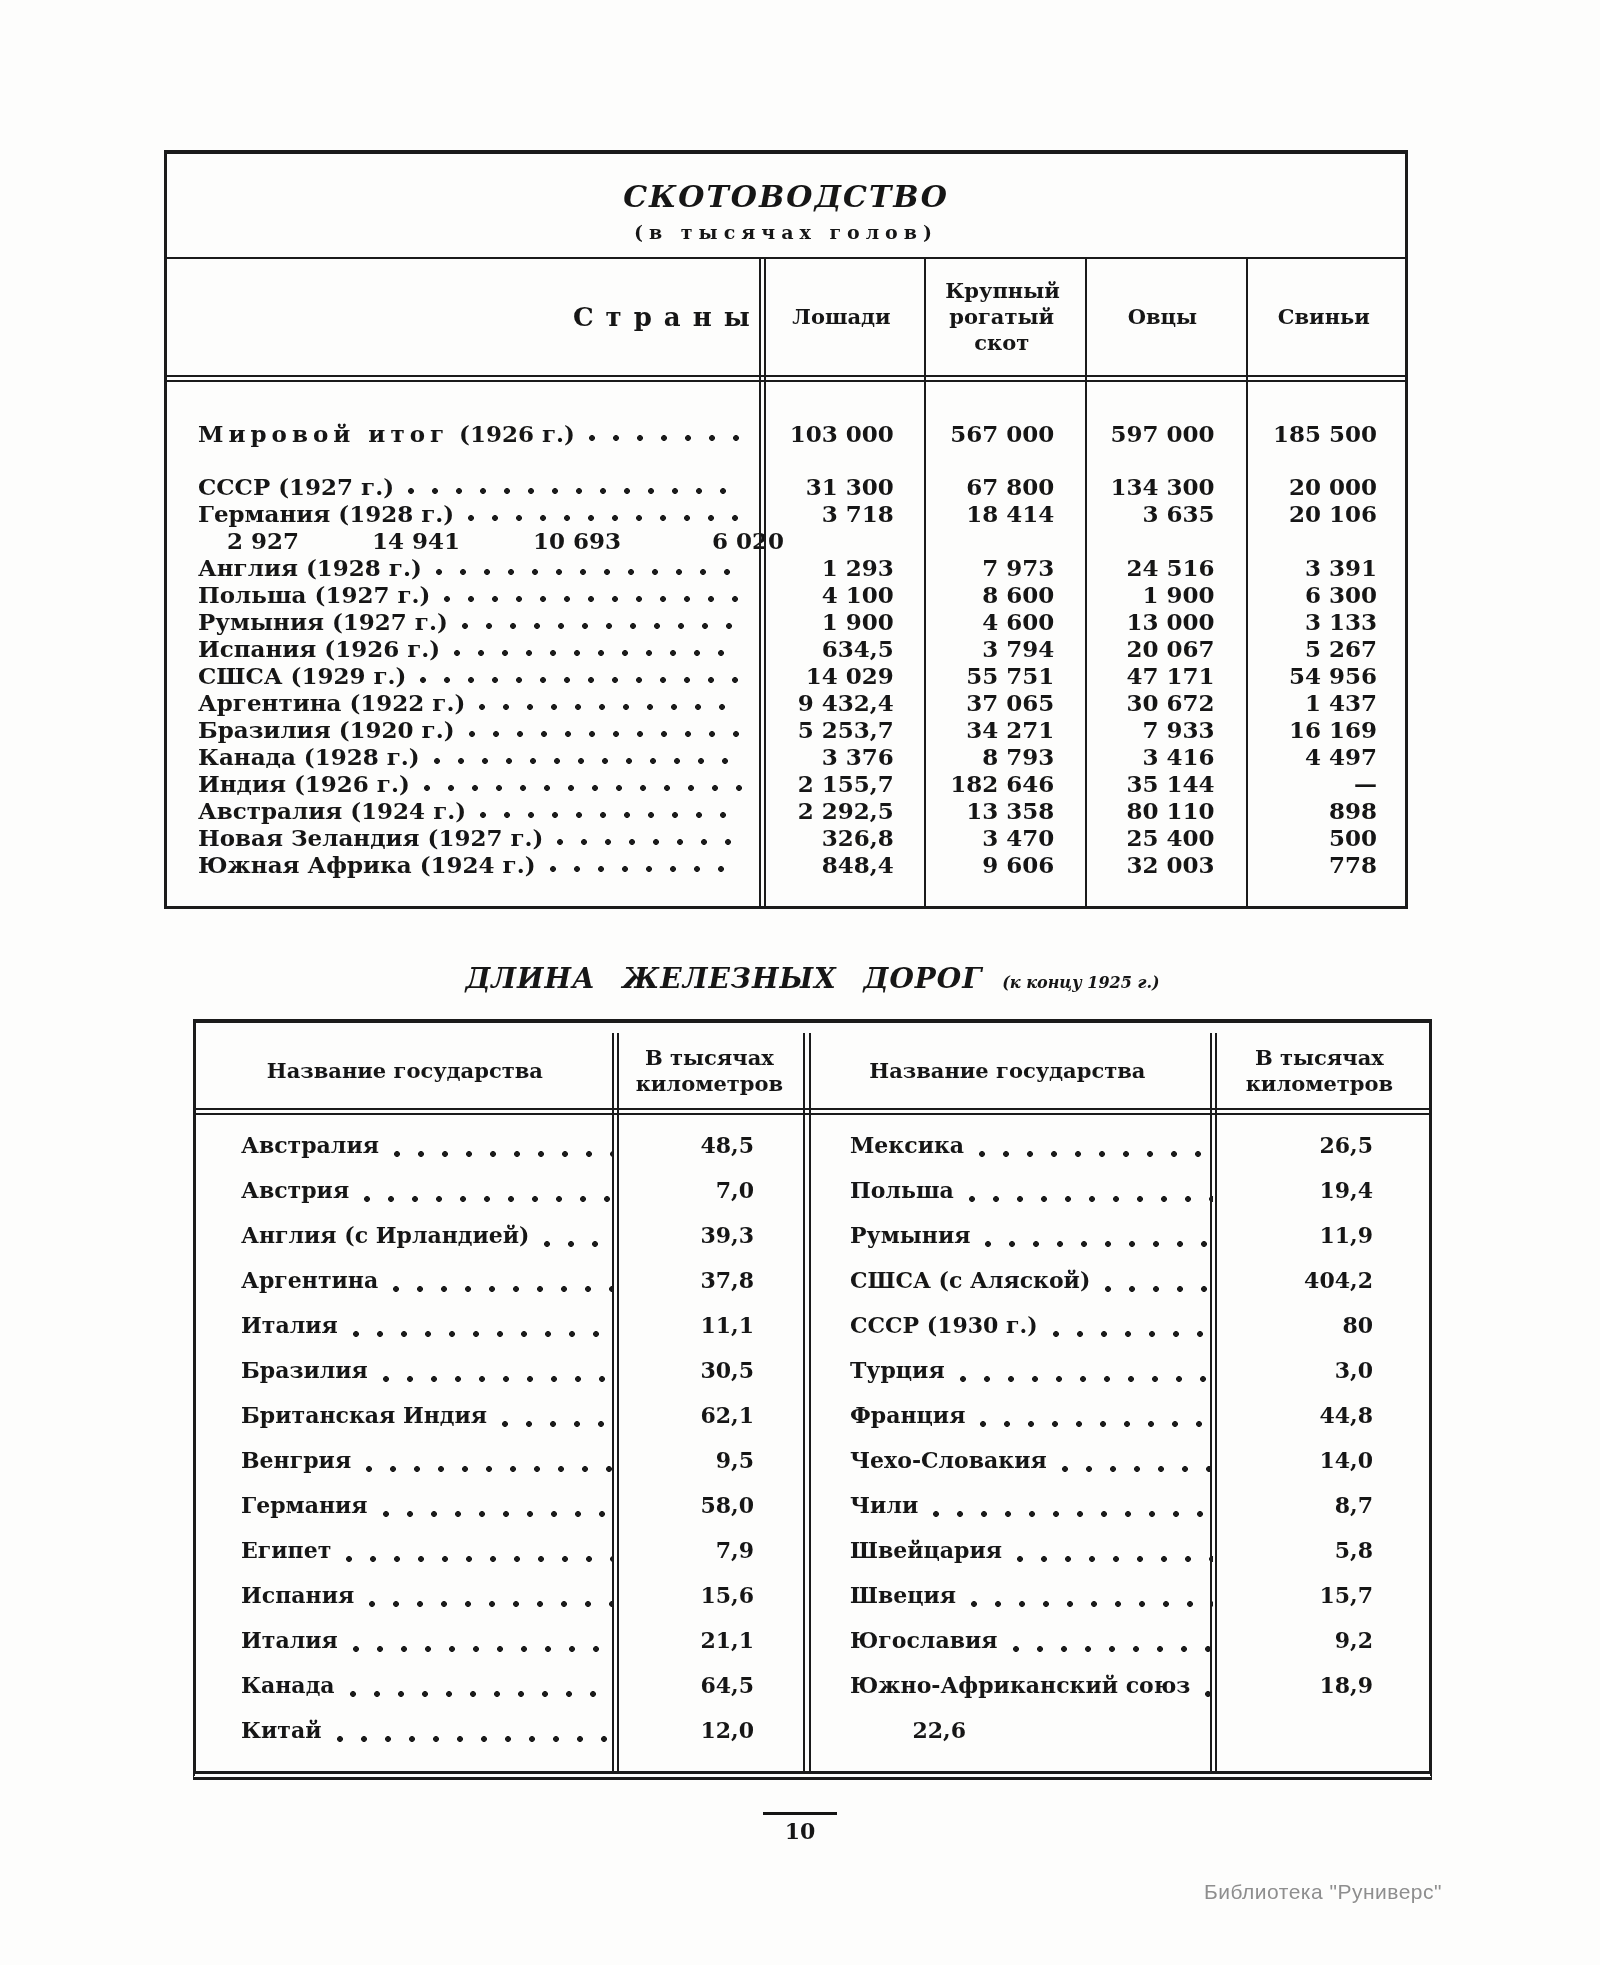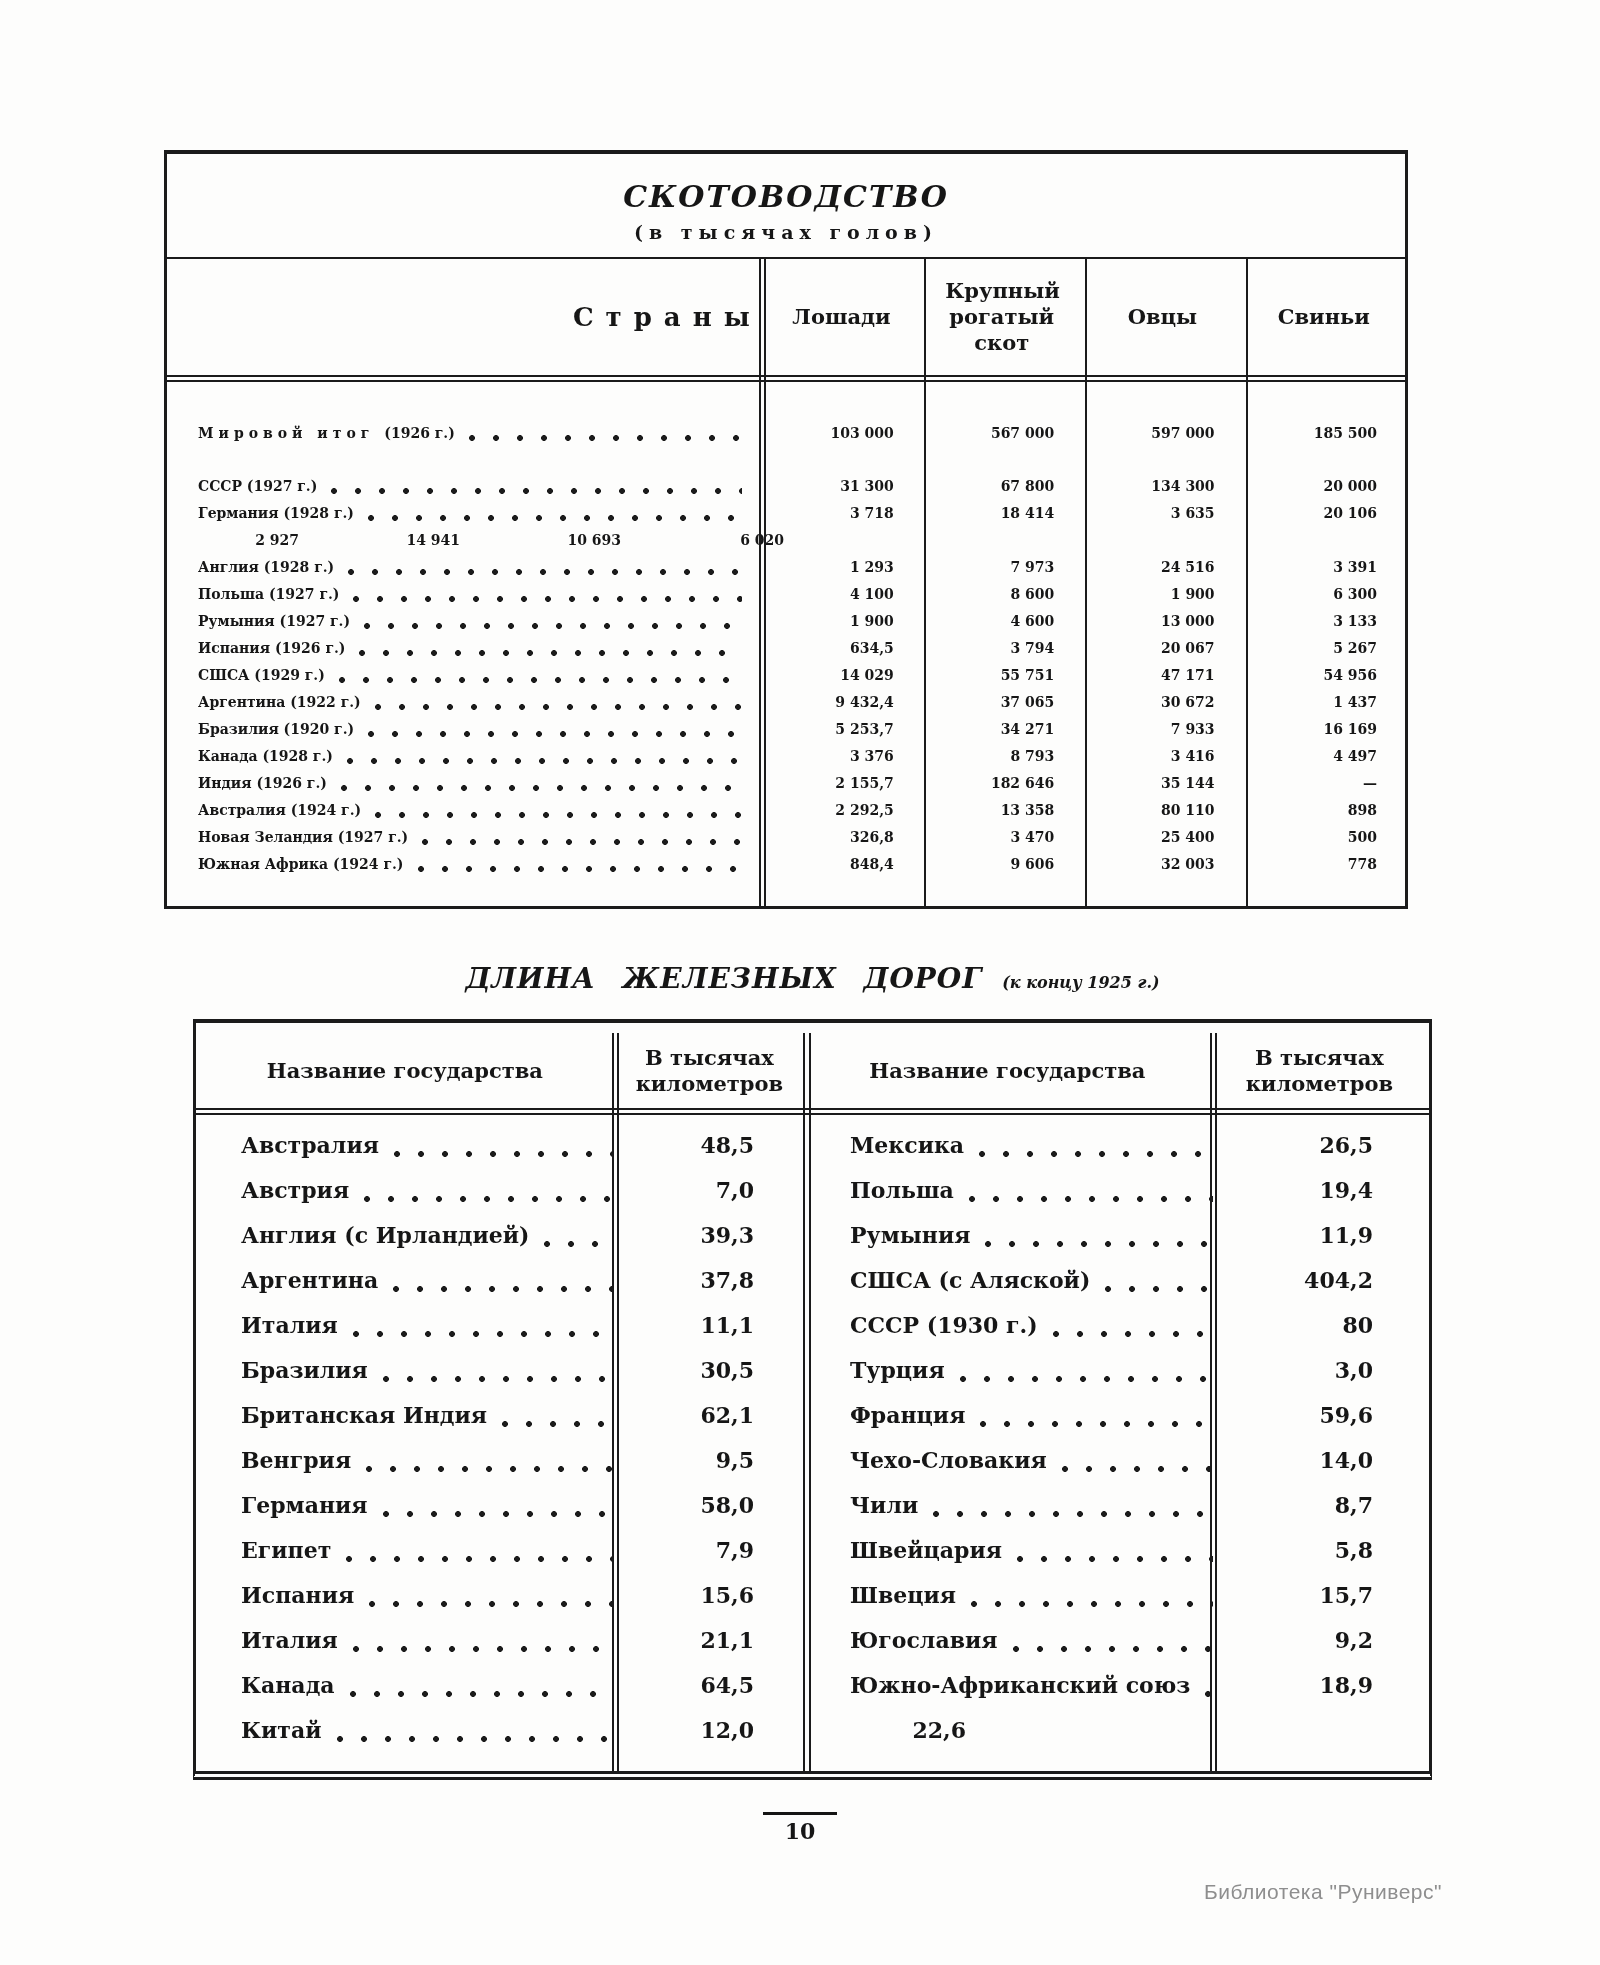--- a/index.html
+++ b/index.html
@@ -15,21 +15,21 @@
                  border-bottom:2px solid #1b1b1b; }
   .t1-title { font-style:italic; font-weight:bold; font-size:30px; letter-spacing:2px; }
   .t1-subtitle { font-weight:bold; font-size:19px; letter-spacing:6px; margin-top:7px; }
   .t1-grid { position:relative; }
   .t1-header { display:flex; align-items:center; height:123px;
                border-bottom:7px double #1b1b1b; font-weight:bold; }
   .h-name  { width:598px; text-align:right; font-size:26px; letter-spacing:12px; }
   .h-val   { text-align:center; font-size:21px; line-height:26px; padding:0 24px; }
   .h-c1 { width:160px; } .h-c2 { width:161px; } .h-c3 { width:161px; } .h-c4 { width:163px; }
   .t1-body { padding:38px 0 28px; }
-  .t1-row { display:flex; height:27px; font-weight:bold; font-size:14px; }
+  .t1-row { display:flex; height:27px; font-weight:bold; font-size:23px; }
   .t1-row > * { line-height:27px; }
   .t1-row.world { margin-bottom:26px; }
   .t1-name { width:598px; display:flex; padding-left:31px; }
   .world-label { letter-spacing:5px; }
   .world-year { margin-left:10px; }
   .t1-val { text-align:right; padding-right:28px; }
   .v-c1 { width:160px; } .v-c2 { width:161px; } .v-c3 { width:161px; } .v-c4 { width:163px; }
 
   
   .lead { flex:1 1 auto; height:6px; align-self:flex-end;
@@ -457,21 +457,21 @@
                 <span class="lead"></span>
               </div>
               <div class="t2-valR">3,0</div>
             </div>
 
             <div class="t2-row">
               <div class="t2-nameR">
                 <span>Франция</span>
                 <span class="lead"></span>
               </div>
-              <div class="t2-valR">59,6</div>
+              <div class="t2-valR">44,8</div>
             </div>
 
             <div class="t2-row">
               <div class="t2-nameR">
                 <span>Чехо-Словакия</span>
                 <span class="lead"></span>
               </div>
               <div class="t2-valR">14,0</div>
             </div>
 

